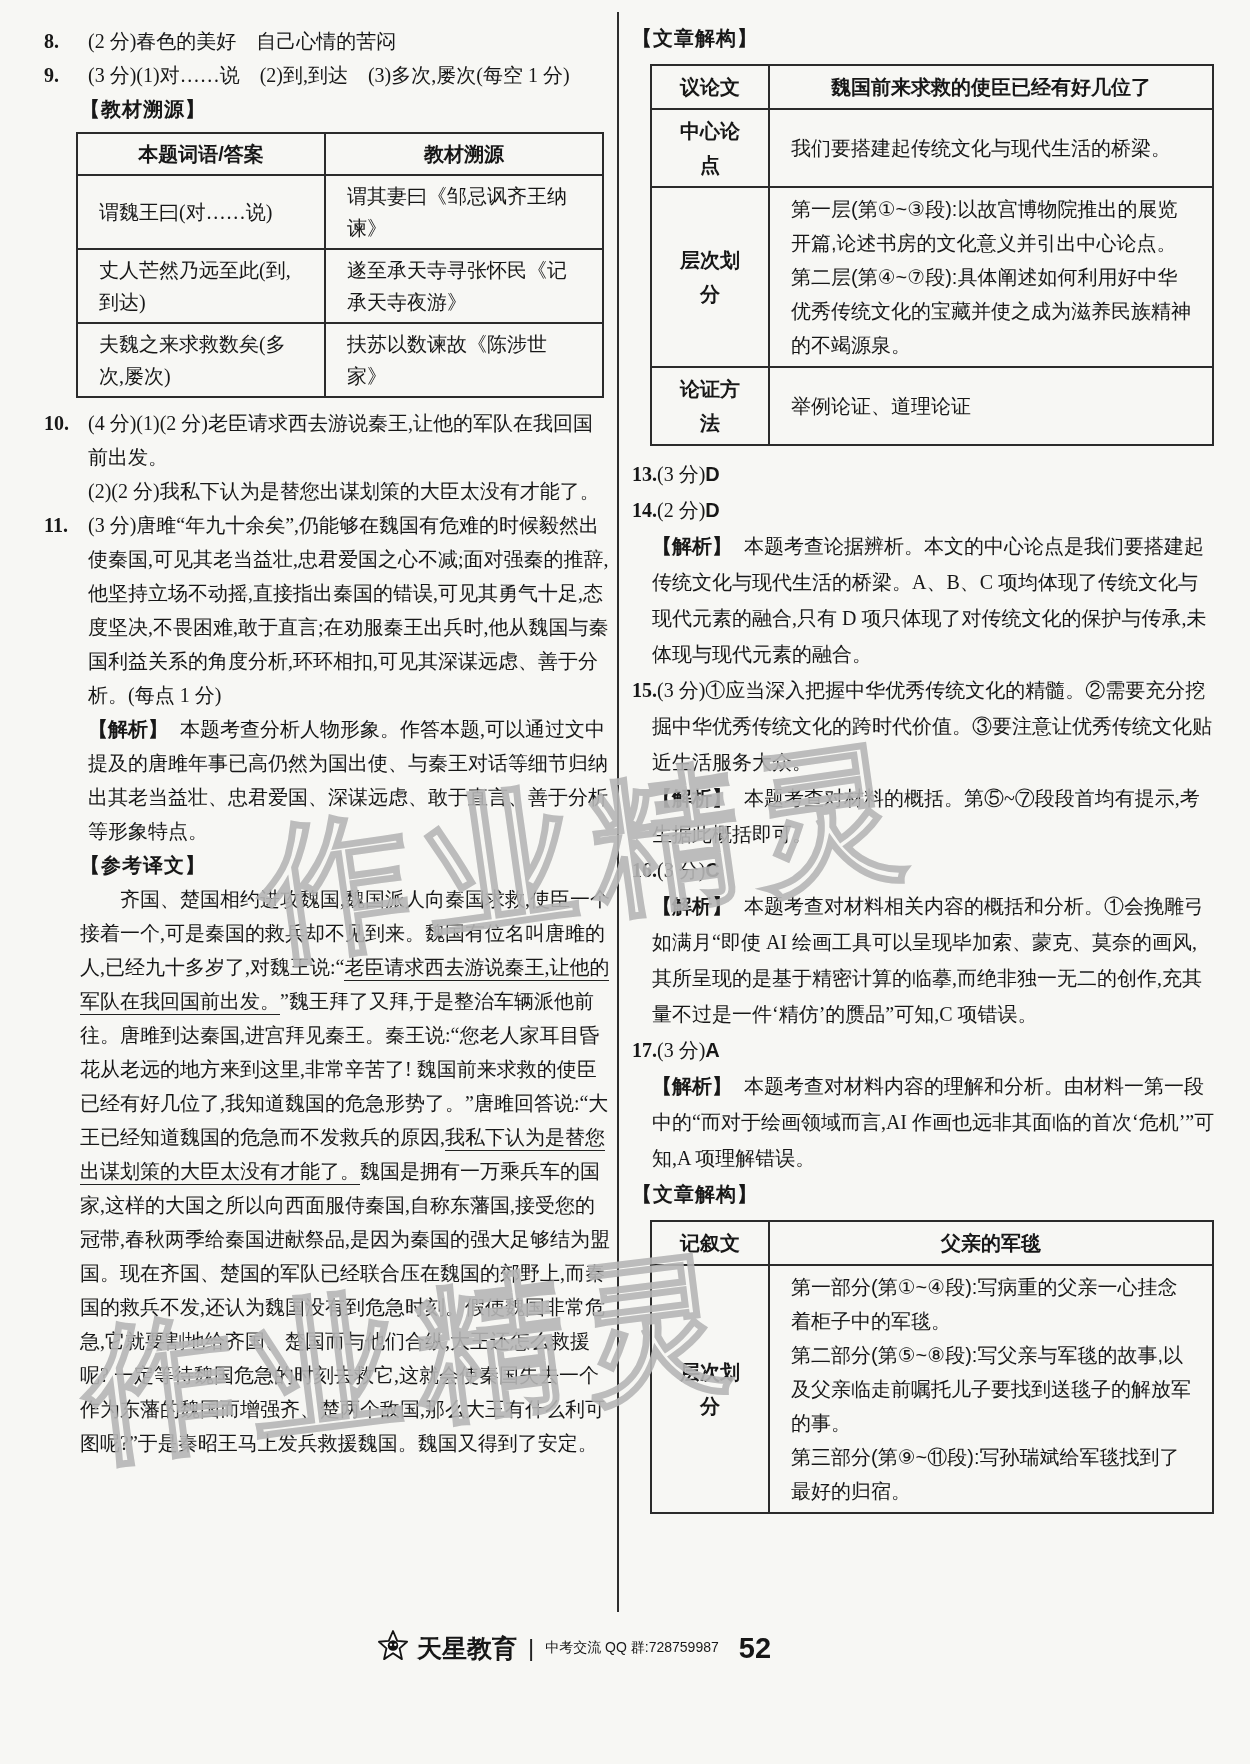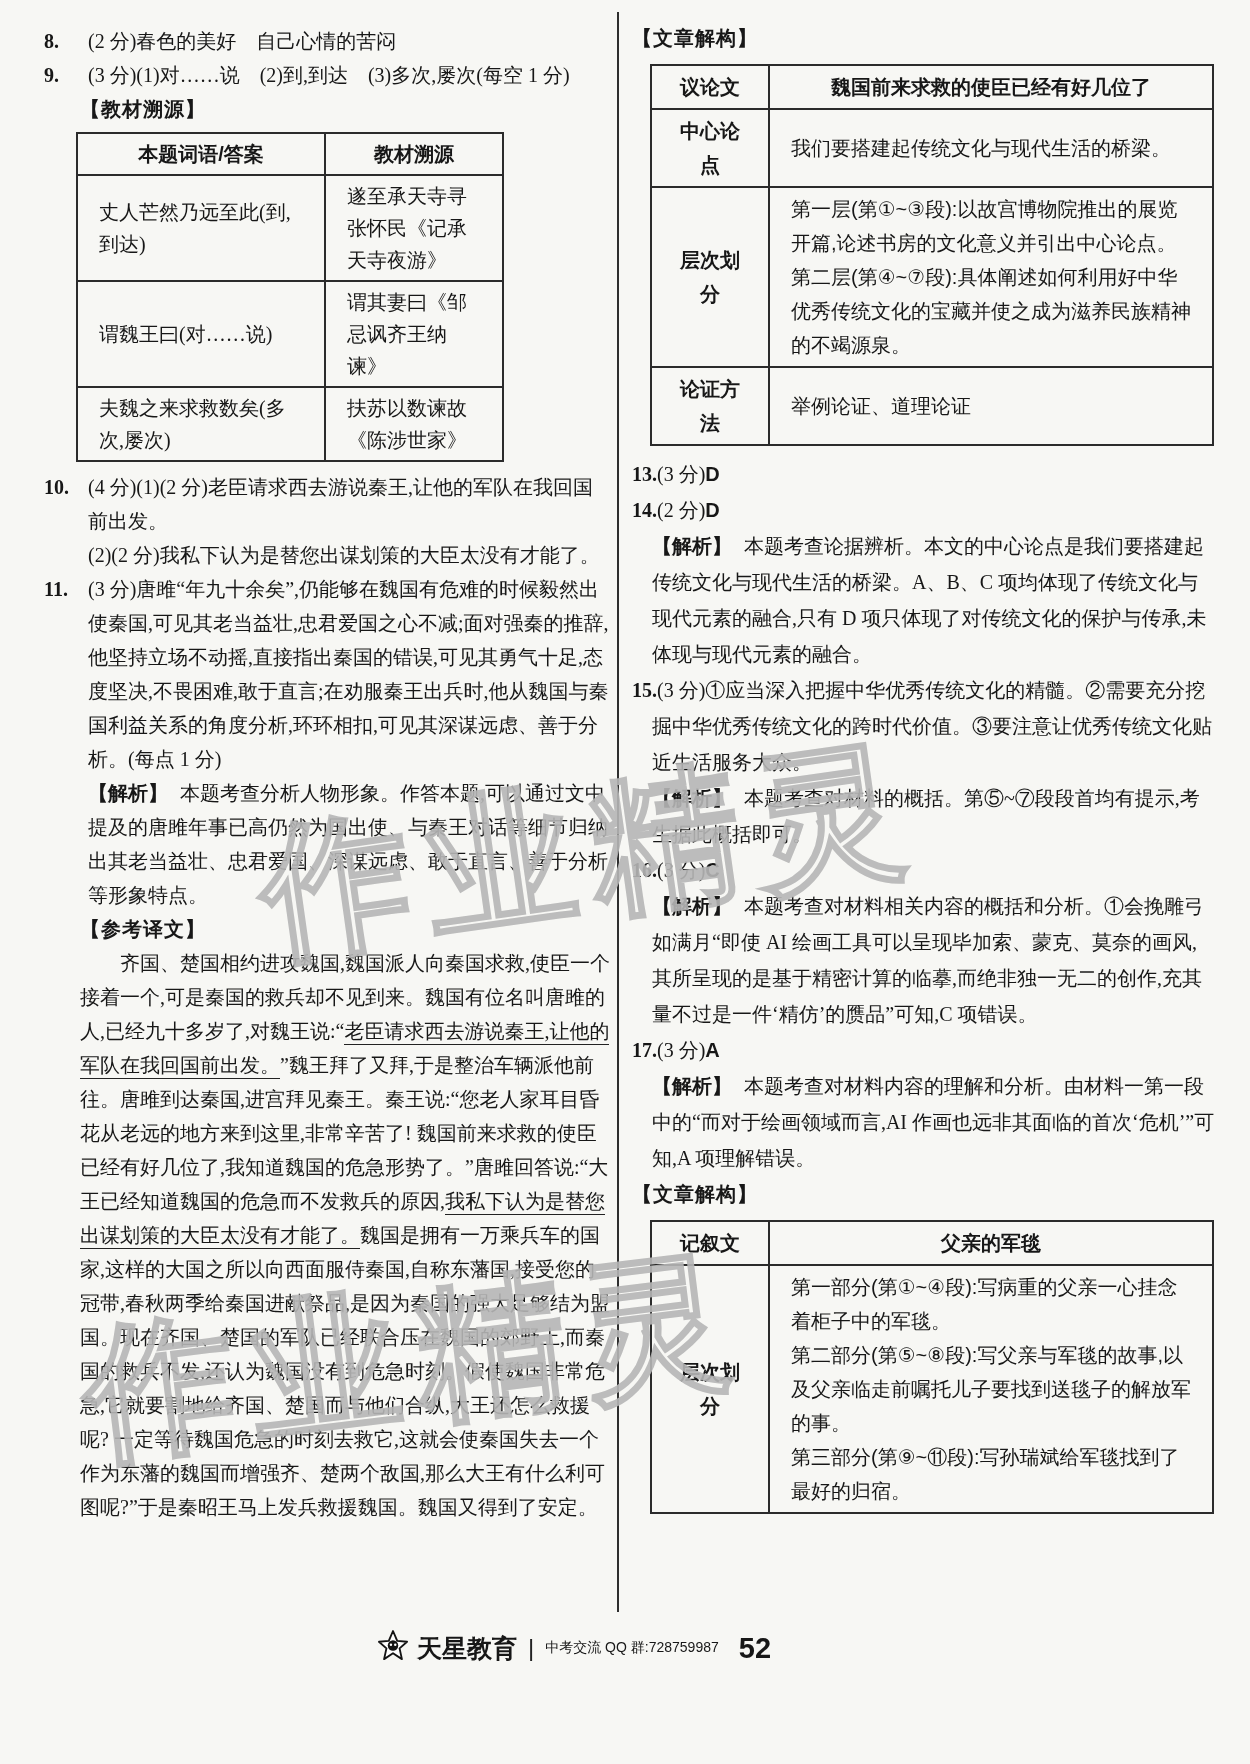--- a/index.html
+++ b/index.html
@@ -26,21 +26,21 @@
   .sec-label { font-weight:700; font-family:"Liberation Sans","DejaVu Sans",sans-serif; letter-spacing:1px; }
 
   .analysis b, .ranalysis b { font-family:"Liberation Sans","DejaVu Sans",sans-serif; margin-right:12px; }
 
   .ul { border-bottom:1.7px solid #222; padding-bottom:2px; }
   .trans { text-indent:2em; }
 
   table.tbl { border-collapse:collapse; }
   .tbl th, .tbl td { border:2px solid #2b2b2b; padding:4px 21px; font-size:20px; line-height:32px; vertical-align:middle; }
 
-  .left-tbl { margin:6px 0 8px 32px; width:428px; table-layout:fixed; }
+  .left-tbl { margin:6px 0 8px 32px; width:528px; table-layout:fixed; }
   .left-tbl th { font-family:"Liberation Sans","DejaVu Sans",sans-serif; text-align:center; font-weight:700; }
   .left-tbl td { text-align:left; }
   .left-tbl .c1 { width:248px; }
 
   .r-tbl { margin:8px 0 10px 18px; width:564px; table-layout:fixed;
            font-family:"Liberation Sans","DejaVu Sans",sans-serif; }
   .r-tbl td { line-height:34px; }
   .r-tbl .lab { width:118px; text-align:center; font-weight:700; }
   .r-tbl .ttl { text-align:center; font-weight:700; }
   .r-tbl .cnt { font-weight:400; text-align:left; }
@@ -97,26 +97,26 @@
 
   <table class="tbl left-tbl">
     <thead>
       <tr>
         <th class="c1">本题词语/答案</th>
         <th>教材溯源</th>
       </tr>
     </thead>
     <tbody>
       <tr>
+        <td class="c1">谓魏王曰(对……说)</td>
+        <td>谓其妻曰《邹忌讽齐王纳谏》</td>
+      </tr>
+      <tr>
         <td class="c1">丈人芒然乃远至此(到,到达)</td>
         <td>遂至承天寺寻张怀民《记承天寺夜游》</td>
-      </tr>
-      <tr>
-        <td class="c1">谓魏王曰(对……说)</td>
-        <td>谓其妻曰《邹忌讽齐王纳谏》</td>
       </tr>
       <tr>
         <td class="c1">夫魏之来求救数矣(多次,屡次)</td>
         <td>扶苏以数谏故《陈涉世家》</td>
       </tr>
     </tbody>
   </table>
 
   <div class="item">
     <span class="num">10.</span>

